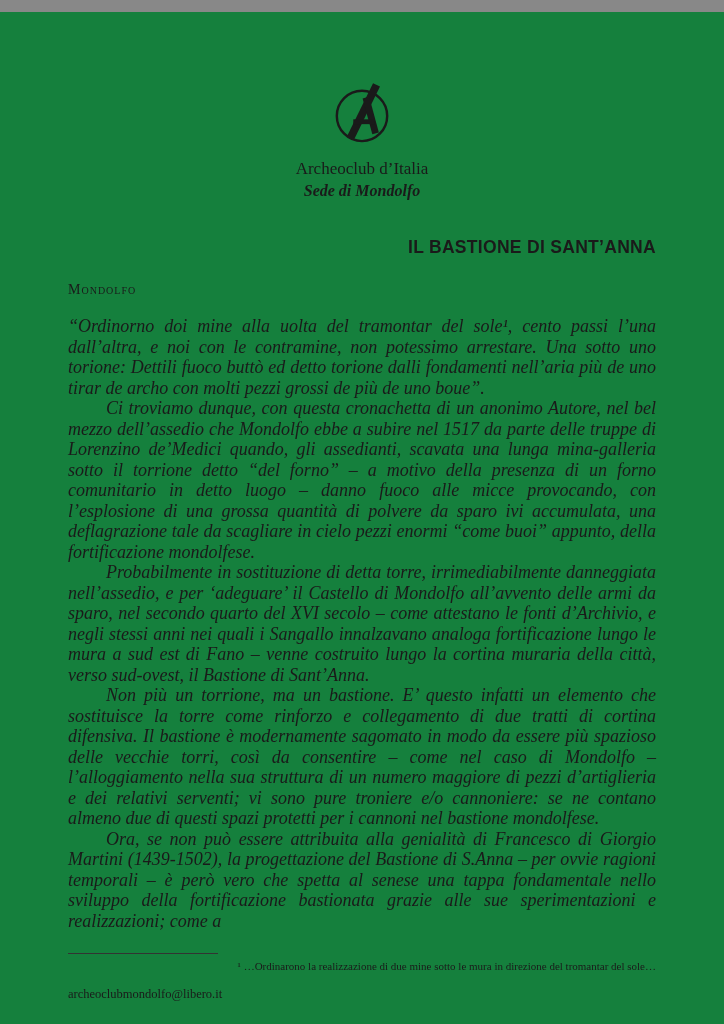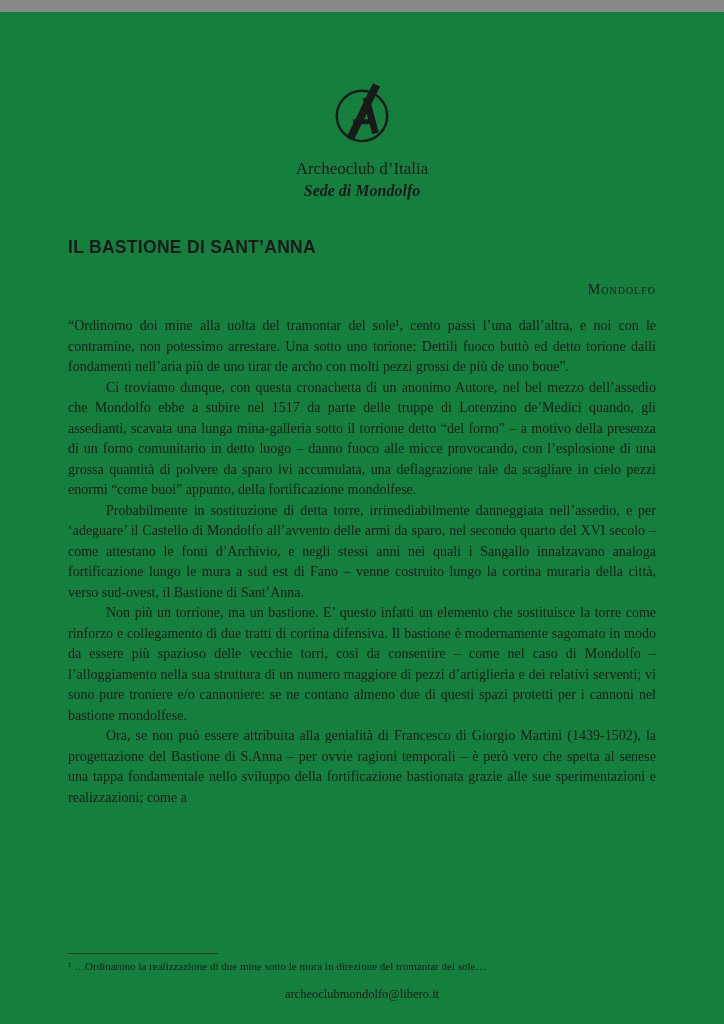--- a/index.html
+++ b/index.html
@@ -25,63 +25,65 @@
   .org-name {
     font-size: 17px;
     line-height: 22px;
   }
   .org-branch {
     font-size: 16px;
     font-style: italic;
     line-height: 22px;
     font-weight: bold;
   }
-  .title-block { text-align: left; margin-top: 34px; }
+  .title-block { text-align: right; margin-top: 34px; }
   .doc-title {
     font-family: "Liberation Sans", sans-serif;
     font-weight: 700;
     font-size: 17.5px;
     letter-spacing: 0.3px;
     line-height: 22px;
     margin: 0;
   }
   .doc-title + .doc-title { margin-top: 22px; }
   .place-subtitle {
-    text-align: right;
+    text-align: left;
     font-variant: small-caps;
     font-size: 14px;
     letter-spacing: 1px;
     margin-top: 24px;
   }
   .body-text {
     margin-top: 18px;
-    font-size: 14px;
+    font-size: 18px;
     line-height: 20.5px;
     text-align: justify;
+    font-style: italic;
   }
   .body-text p {
     margin: 0;
     text-indent: 38px;
   }
   .body-text p.no-indent { text-indent: 0; }
   .footer-block { margin-top: auto; }
   .footnote-rule {
     width: 150px;
     border-top: 1px solid #333;
     height: 0;
     margin-bottom: 5px;
   }
   .footnote-text {
     font-size: 11px;
     line-height: 14px;
     color: #1a1a1a;
+    text-align: right;
   }
   .footer-email {
     margin-top: 14px;
-    text-align: center;
+    text-align: left;
     font-family: "Liberation Serif", serif;
     font-size: 12.5px;
   }
 </style>
 </head>
 <body>
 
 <div class="page">
 
   <div class="logo-wrap">

